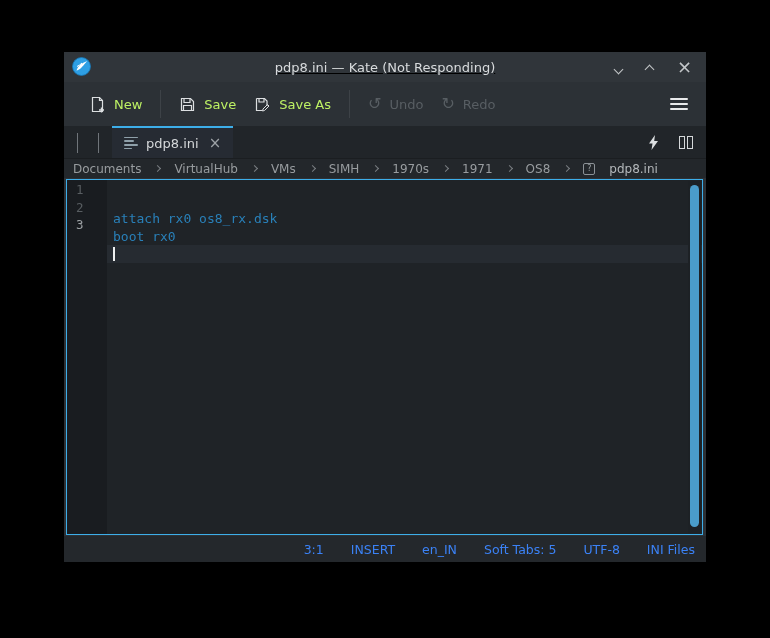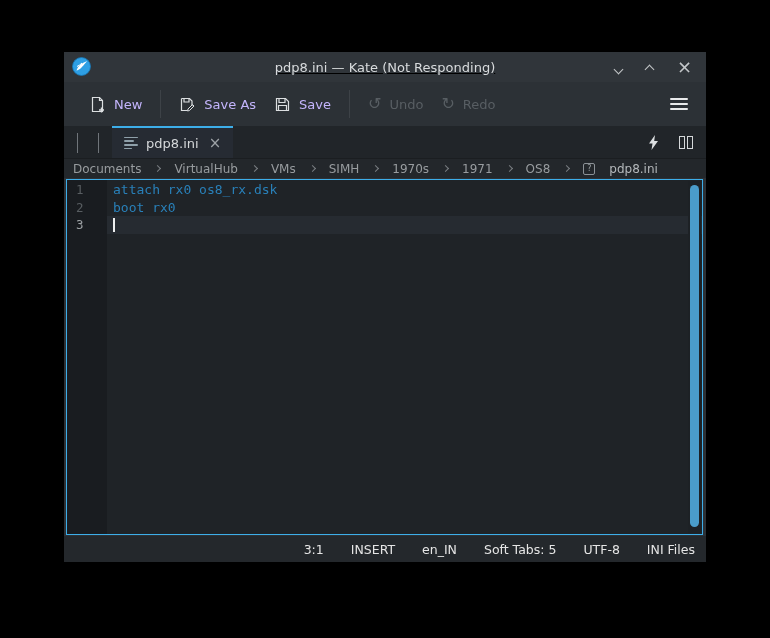--- a/index.html
+++ b/index.html
@@ -36,21 +36,21 @@
   .chev.down { transform: rotate(45deg); margin-top: -3px; }
   .chev.up   { transform: rotate(-135deg); margin-top: 3px; }
   .close-x { color: #c3c7c9; font-size: 18px; line-height: 1; font-weight: 400; }
   
   .toolbar {
     flex: none; height: 44px; background: #2c3136;
     display: flex; align-items: center; padding: 0 14px 0 16px;
   }
   .tbtn {
     display: flex; align-items: center; gap: 8px;
-    color: #c4b5fd; font-size: 13px; padding: 6px 9px; border-radius: 3px;
+    color: #bef264; font-size: 13px; padding: 6px 9px; border-radius: 3px;
   }
   .tbtn svg { display: block; }
   .tbtn.disabled { color: #585e63; }
   .tbtn.disabled .uglyph { color: #585e63; }
   .uglyph { font-size: 16px; line-height: 1; }
   .tsep { width: 1px; height: 28px; background: #3d4247; margin: 0 9px; flex: none; }
   .menu-btn { margin-left: auto; display: flex; flex-direction: column; gap: 3px; padding: 6px 4px; }
   .menu-btn span { display: block; width: 18px; height: 2.2px; background: #e8eaeb; border-radius: 1px; }
   
   .tabbar {
@@ -105,42 +105,42 @@
   .gutter { flex: none; width: 40px; background: #191c20; padding-top: 1px; }
   .gutter-num {
     height: 17.5px; line-height: 17.5px;
     font-family: "DejaVu Sans Mono", "Liberation Mono", monospace;
     font-size: 12.5px; color: #585d61; padding-left: 9px;
   }
   .gutter-num.current { color: #9da1a4; }
   .code-area {
     flex: 1; padding-top: 1px; position: relative;
     font-family: "DejaVu Sans Mono", "Liberation Mono", monospace;
-    font-size: 13px; color: #2980b9;
+    font-size: 13px; color: #2980b9; margin-top: 29px;
   }
   .code-row { height: 17.5px; line-height: 17.5px; padding-left: 6px; white-space: pre; }
   .code-row.current { background: #262b31; }
   .cursor {
     display: inline-block; width: 2px; height: 14px;
     background: #edefef; vertical-align: text-bottom;
   }
   .scroll-track {
     position: absolute; top: 1px; right: 1px; bottom: 1px; width: 13px;
     background: #1d2125;
   }
   .scroll-thumb {
     position: absolute; left: 2px; top: 4px; width: 9px; bottom: 6px;
     background: #4a9cca; border-radius: 5px;
   }
   
   .statusbar {
     flex: none; height: 26px; background: #24282c;
     display: flex; align-items: center; justify-content: flex-end;
     gap: 27px; padding: 0 11px;
-    font-size: 12.5px; color: #e5e5e5;
+    font-size: 12.5px; color: #3b82f6;
   }
 </style>
 </head>
 <body>
 
 <div class="window">
 
   <div class="titlebar">
     <svg class="app-icon" viewBox="0 0 19 19">
       <circle cx="9.5" cy="9.5" r="9" fill="#2e9fe4"></circle>
@@ -161,33 +161,33 @@
       <svg width="17" height="17" viewBox="0 0 17 17" fill="none" stroke="#dcdfe1" stroke-width="1.2">
         <path d="M3.5 1.5 h7 l3 3 v11 h-10 Z"></path>
         <path d="M10.5 1.5 v3 h3"></path>
         <path d="M12.5 11.5 v5 M10 14 h5" stroke-width="1.4"></path>
       </svg>
       <span>New</span>
     </div>
     <div class="tsep"></div>
     <div class="tbtn">
       <svg width="17" height="17" viewBox="0 0 17 17" fill="none" stroke="#dcdfe1" stroke-width="1.2">
+        <path d="M2.5 2.5 h9 l3 3 v9 h-12 Z"></path>
+        <path d="M5 2.5 v4 h6 v-4"></path>
+        <path d="M4.5 14.5 v-5 h8 v5"></path>
+      </svg>
+      <span>Save</span>
+    </div>
+    <div class="tbtn">
+      <svg width="17" height="17" viewBox="0 0 17 17" fill="none" stroke="#dcdfe1" stroke-width="1.2">
         <path d="M2.5 2.5 h8 l2.5 2.5 v5 M8 14.5 h-5.5 v-12"></path>
         <path d="M5 2.5 v3.5 h5 v-3.5"></path>
         <path d="M10.5 14.5 l4.5 -4.5 l-1.5 -1.5 l-4.5 4.5 l-0.5 2 Z" stroke-width="1"></path>
       </svg>
       <span>Save As</span>
-    </div>
-    <div class="tbtn">
-      <svg width="17" height="17" viewBox="0 0 17 17" fill="none" stroke="#dcdfe1" stroke-width="1.2">
-        <path d="M2.5 2.5 h9 l3 3 v9 h-12 Z"></path>
-        <path d="M5 2.5 v4 h6 v-4"></path>
-        <path d="M4.5 14.5 v-5 h8 v5"></path>
-      </svg>
-      <span>Save</span>
     </div>
     <div class="tsep"></div>
     <div class="tbtn disabled">
       <span class="uglyph">↺</span>
       <span>Undo</span>
     </div>
     <div class="tbtn disabled">
       <span class="uglyph">↻</span>
       <span>Redo</span>
     </div>

